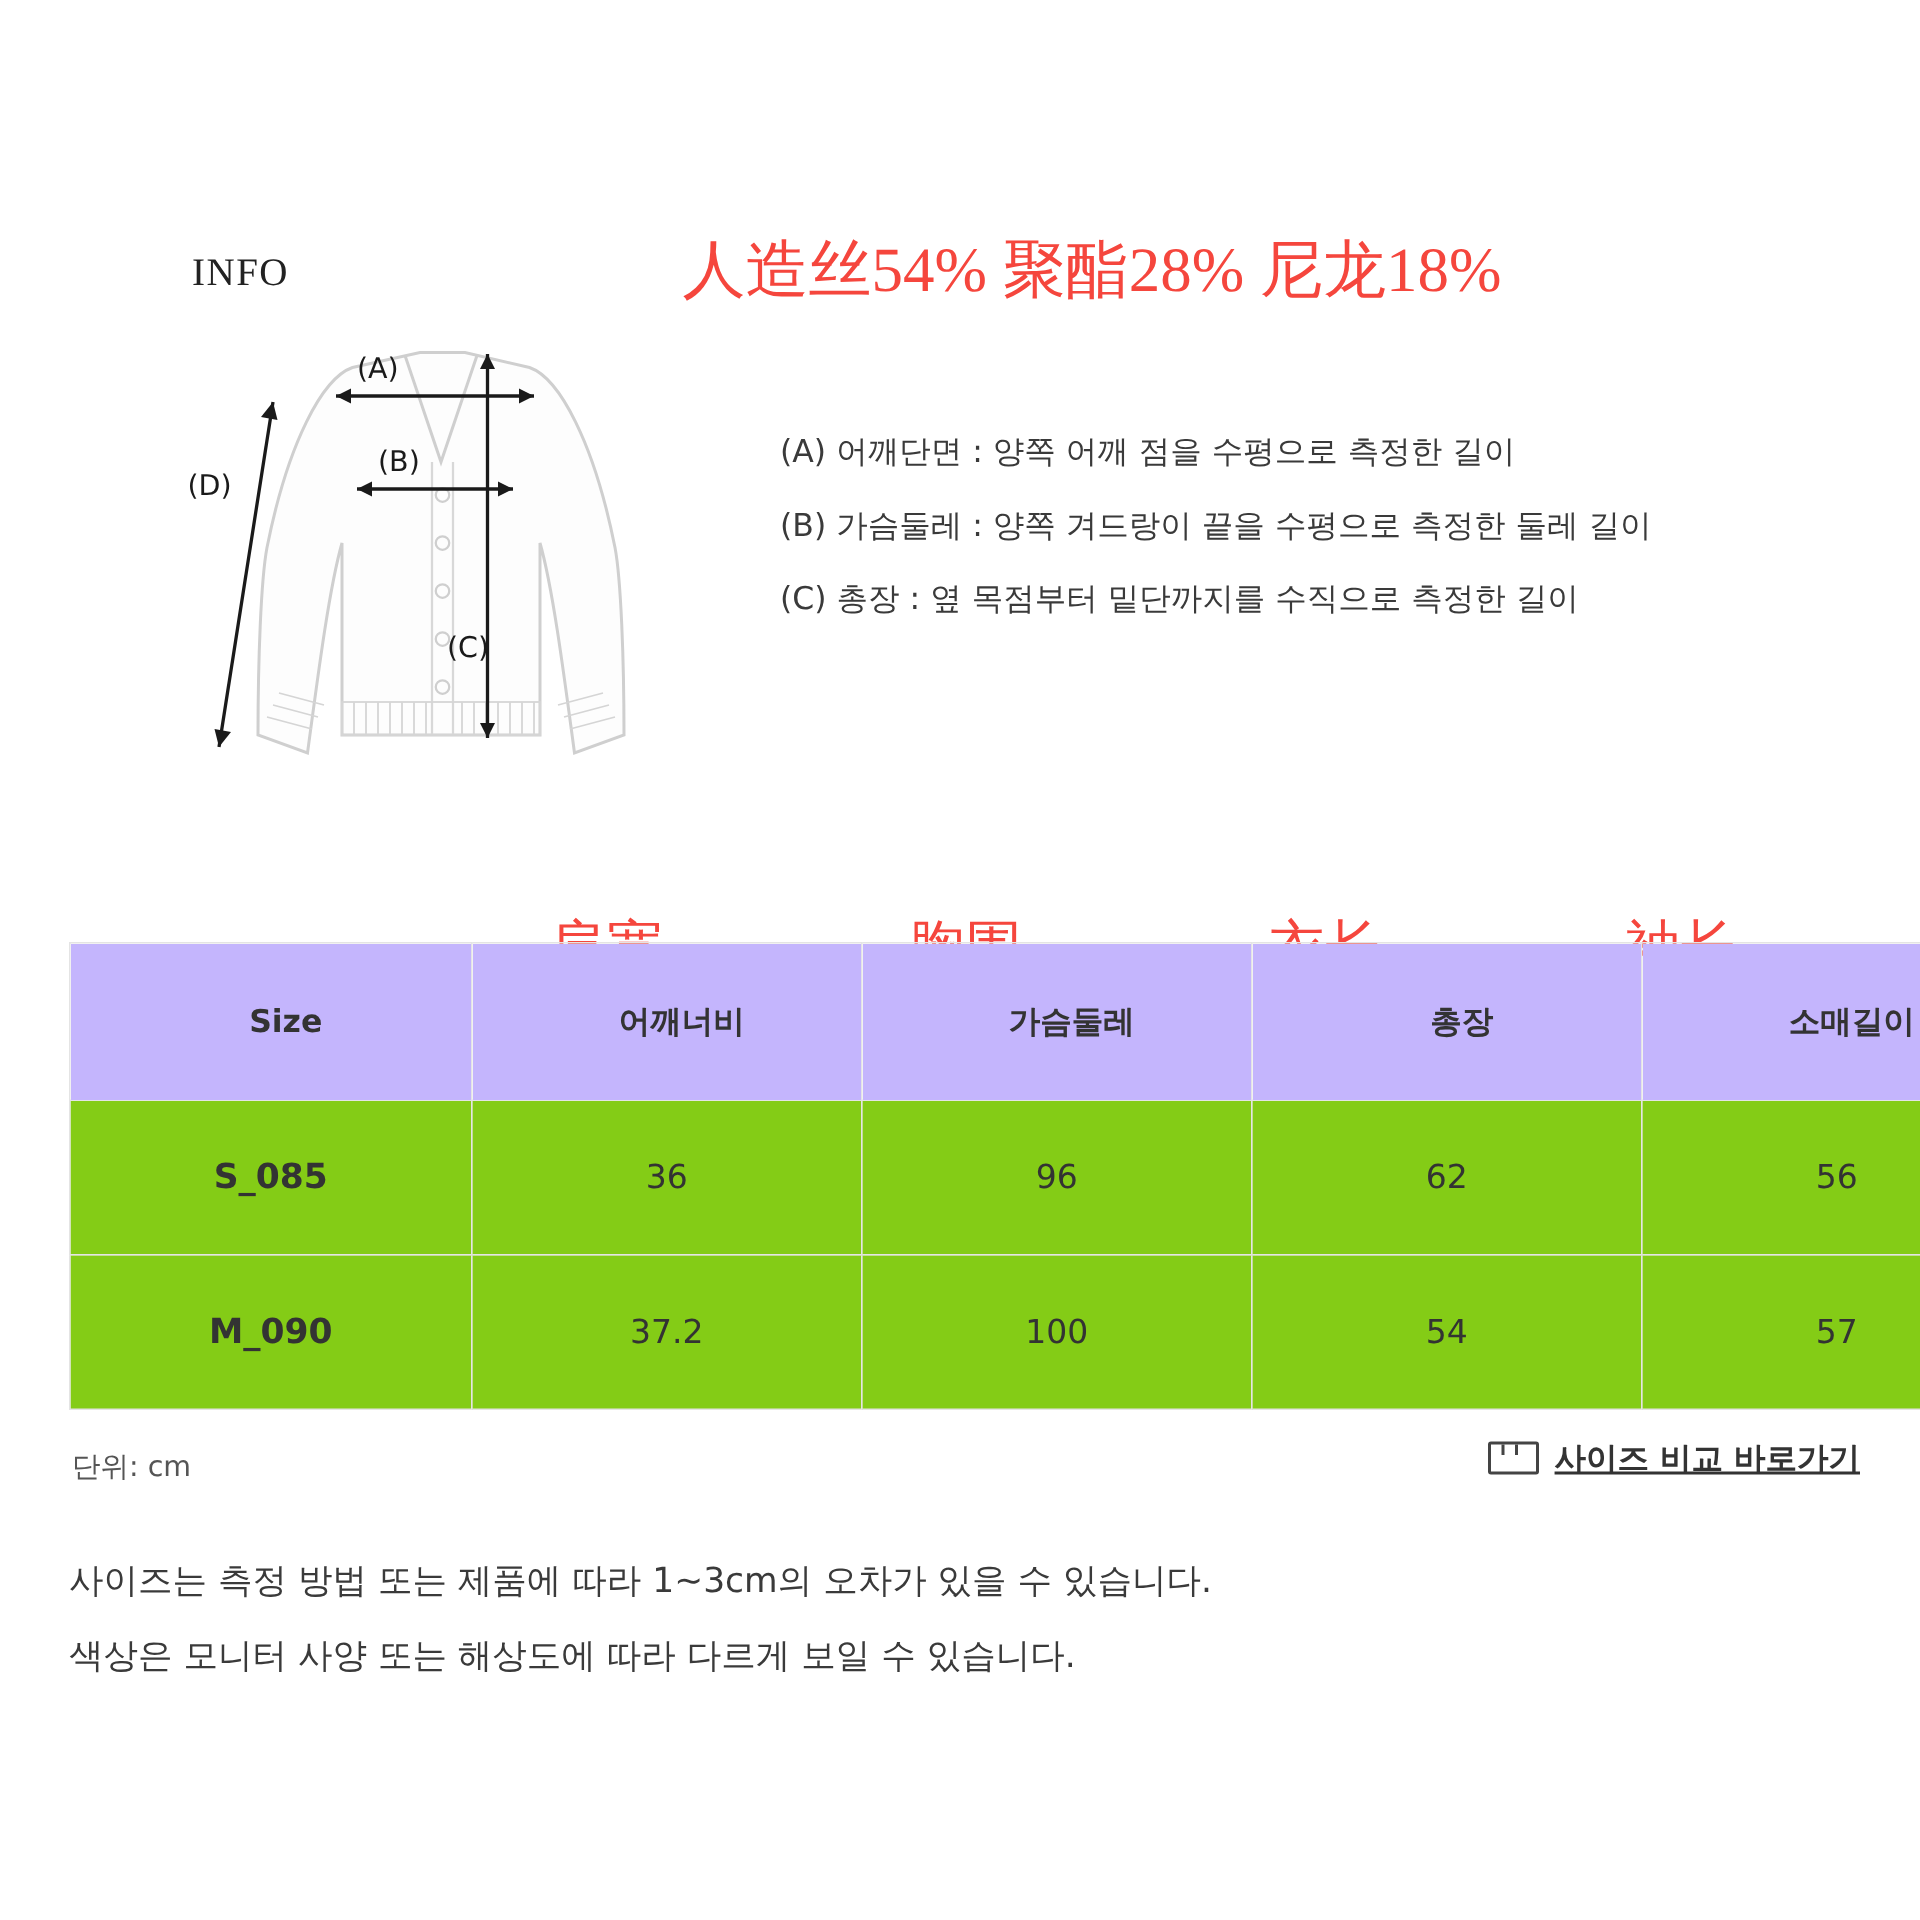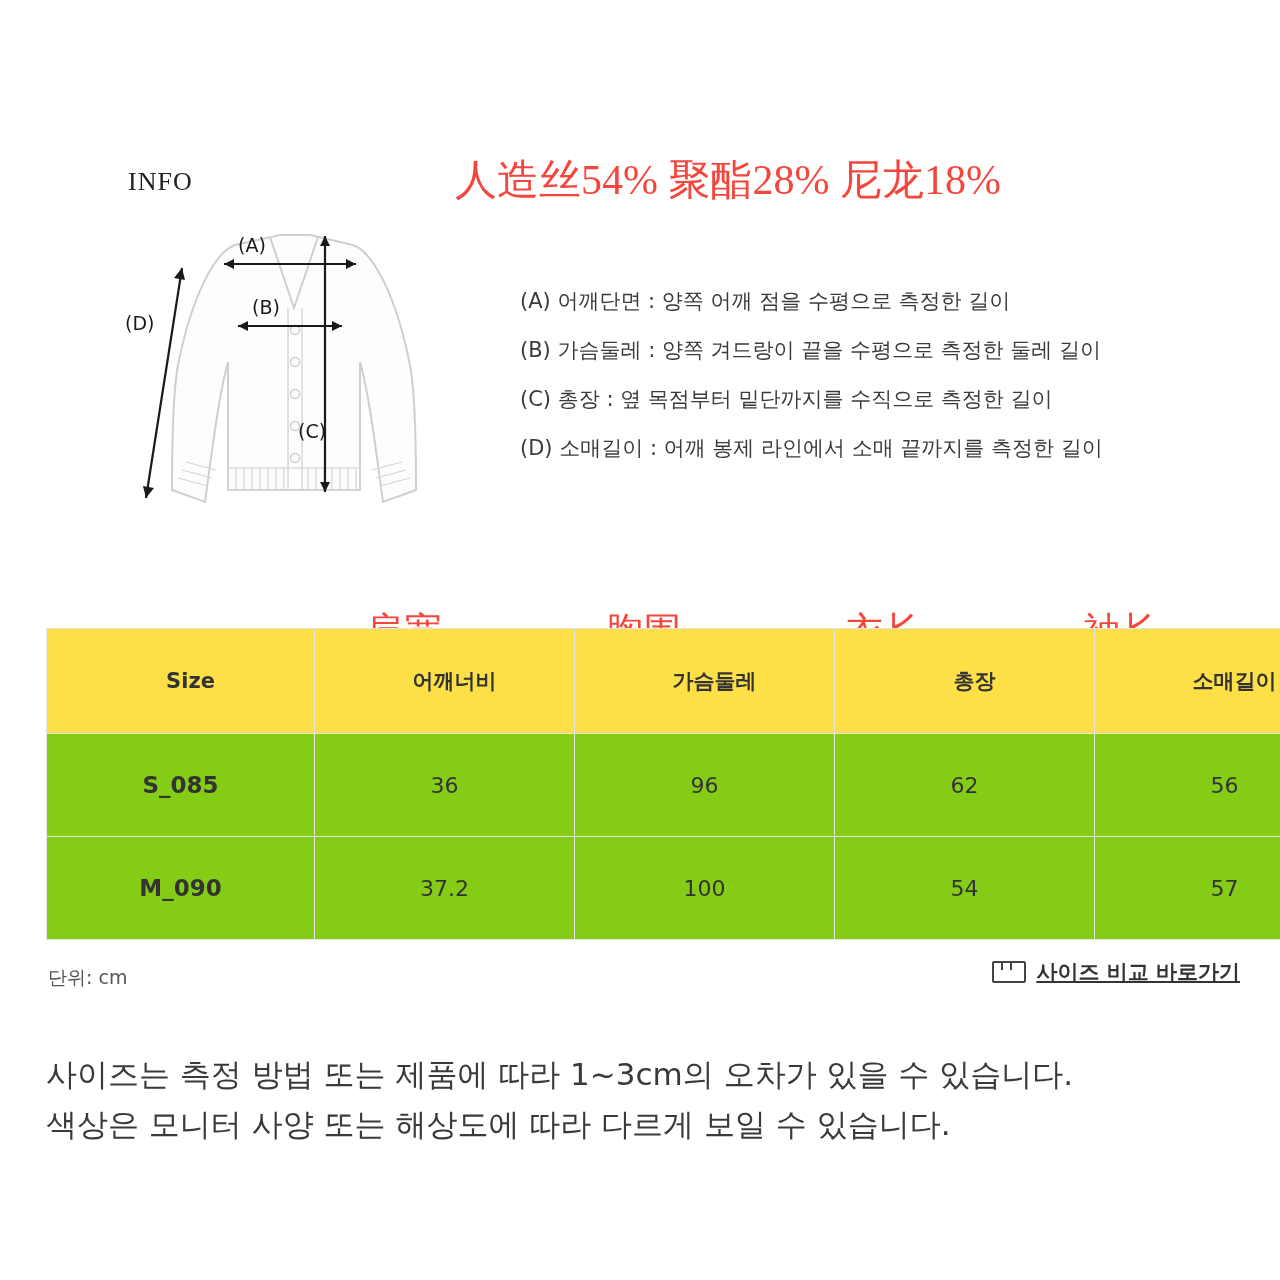--- a/index.html
+++ b/index.html
@@ -74,21 +74,21 @@
     border-collapse: collapse;
     table-layout: fixed;
   }
   .size-table td, .size-table th {
     border: 1px solid #e4e4e4;
     text-align: center;
     font-family: "DejaVu Sans", sans-serif;
     color: #333;
   }
   .size-table thead th {
-    background: #fde047;
+    background: #c4b5fd;
     height: 102px;
     font-weight: bold;
     font-size: 21px;
     vertical-align: middle;
     position: relative;
     padding-left: 21px;
   }
   .size-table tbody td {
     background: #84cc16;
     height: 100px;
@@ -155,25 +155,24 @@
     height: 7px;
     background: #444;
   }
   .ruler-icon:before { left: 7px; }
   .ruler-icon:after { left: 16px; }
 
   
   .disclaimer {
     position: absolute;
     left: 46px;
-    font-size: 31px;
+    font-size: 23px;
     color: #3a3a3a;
     font-family: "DejaVu Sans", sans-serif;
     white-space: nowrap;
-    margin-top: 16px;
   }
   .disclaimer-1 { top: 1038px; }
   .disclaimer-2 { top: 1088px; }
 </style>
 </head>
 <body>
 
 <div class="info-title">INFO</div>
 
 <div class="fabric-note">人造丝54% 聚酯28% 尼龙18%</div>
@@ -229,21 +228,20 @@
     <polygon points="62,78 54,88 65,90" fill="#1a1a1a"></polygon>
     <polygon points="26,308 34,298 23,296" fill="#1a1a1a"></polygon>
     <text x="5" y="140" font-family="DejaVu Sans, sans-serif" font-size="19" fill="#1a1a1a">(D)</text>
   </svg>
 </div>
 
 <div class="legend">
   <div class="legend-line">(A) 어깨단면 : 양쪽 어깨 점을 수평으로 측정한 길이</div>
   <div class="legend-line">(B) 가슴둘레 : 양쪽 겨드랑이 끝을 수평으로 측정한 둘레 길이</div>
   <div class="legend-line">(C) 총장 : 옆 목점부터 밑단까지를 수직으로 측정한 길이</div>
-  <div class="legend-line">(D) 소매길이 : 어깨 봉제 라인에서 소매 끝까지를 측정한 길이</div>
 </div>
 
 <div class="cn-label" style="left:285px; width:237px;">肩宽</div>
 <div class="cn-label" style="left:525px; width:237px;">胸围</div>
 <div class="cn-label" style="left:765px; width:237px;">衣长</div>
 <div class="cn-label" style="left:1002px; width:237px;">袖长</div>
 
 <table class="size-table">
   <thead>
     <tr>

